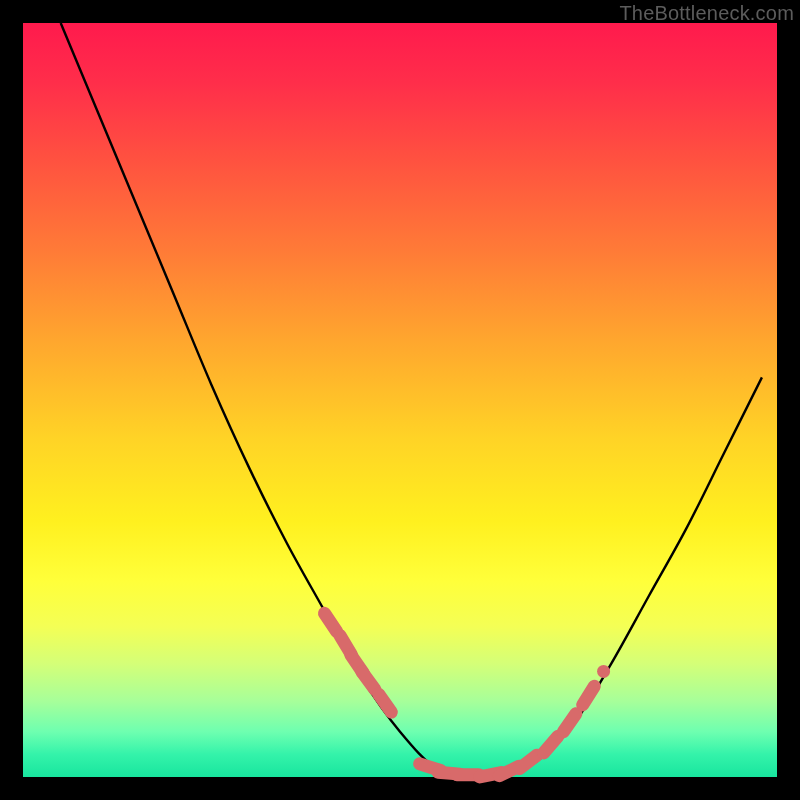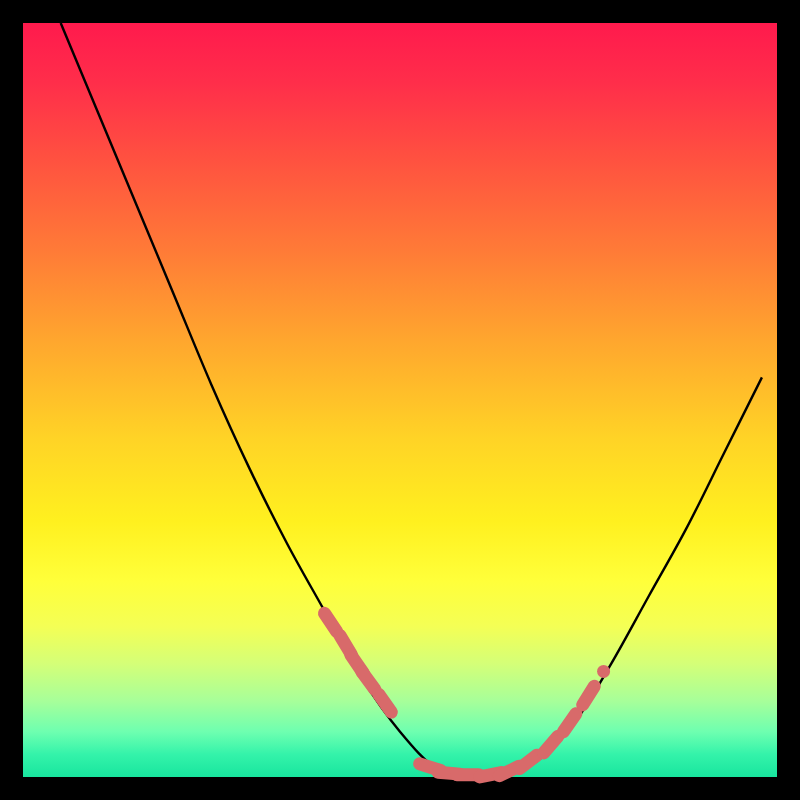--- a/index.html
+++ b/index.html
@@ -80,13 +80,14 @@
         <line x1="456.6936125673999" y1="753.8952774865202" x2="478.26638743260014" y2="749.5807225134799" stroke="#d86a6a" stroke-width="13" stroke-linecap="round"></line>
         <line x1="476.413246367849" y1="752.7280417434324" x2="496.24675363215107" y2="743.2079582565675" stroke="#d86a6a" stroke-width="13" stroke-linecap="round"></line>
         <line x1="496.45033002578896" y1="745.6127469802285" x2="513.909669974211" y2="732.2272530197714" stroke="#d86a6a" stroke-width="13" stroke-linecap="round"></line>
         <line x1="520.6176641572358" y1="729.9095095776063" x2="534.9823358427641" y2="713.2464904223937" stroke="#d86a6a" stroke-width="13" stroke-linecap="round"></line>
         <line x1="540.3756460955511" y1="708.7470696224062" x2="552.9243539044488" y2="690.6769303775937" stroke="#d86a6a" stroke-width="13" stroke-linecap="round"></line>
         <line x1="559.670011659965" y1="681.8959813440559" x2="571.329988340035" y2="663.240018655944" stroke="#d86a6a" stroke-width="13" stroke-linecap="round"></line>
         <line x1="580.58" y1="648.4399999999999" x2="580.58" y2="648.4399999999999" stroke="#d86a6a" stroke-width="13" stroke-linecap="round"></line>
       </g>
   </svg>
 
+  <div class="watermark">TheBottleneck.com</div>
 </div>
 
 </body></html>

